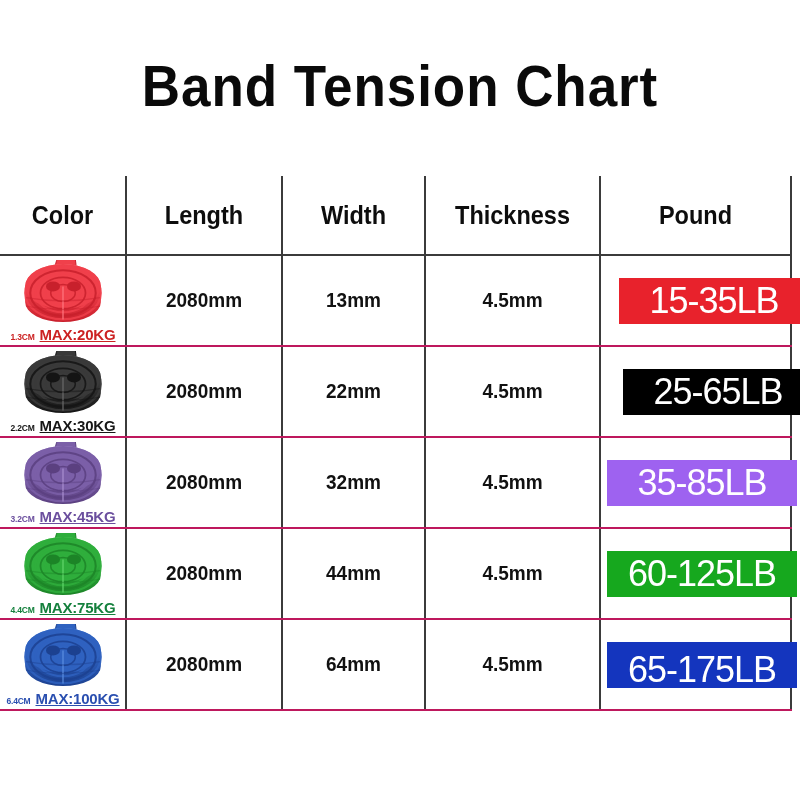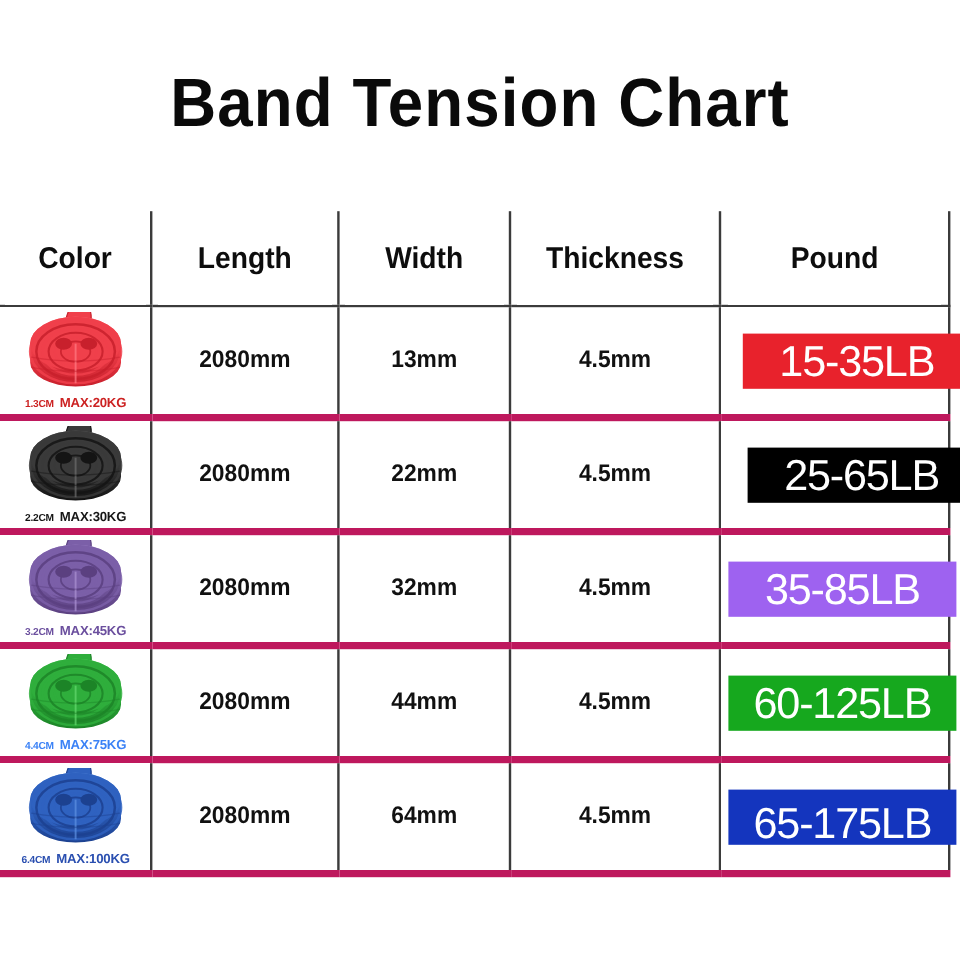--- a/index.html
+++ b/index.html
@@ -47,21 +47,21 @@
     top: 176px;
     width: 791px;
     border-collapse: collapse;
     table-layout: fixed;
   }
   #tension-table td, #tension-table th {
     padding: 0;
     margin: 0;
     vertical-align: middle;
     border-left: 2px solid #3b3b3b;
-    border-bottom: 6px solid #be185d;
+    border-bottom: 2px solid #be185d;
     background: #ffffff;
   }
   #tension-table tr.header-row th {
     border-bottom: 2px solid #3b3b3b;
     border-top: 0;
   }
   #tension-table td.col-color,
   #tension-table th.col-color {
     border-left: 0;
   }
@@ -126,21 +126,22 @@
     white-space: nowrap;
     font-family: "Liberation Sans", sans-serif;
     font-weight: bold;
     line-height: 1;
   }
   .cap-cm {
     font-size: 8.5px;
     letter-spacing: -0.2px;
   }
   .cap-max {
-    font-size: 11px;
+    font-size: 15px;
+    text-decoration: underline;
     margin-left: 5px;
     letter-spacing: -0.2px;
   }
 
   
   .pound-cell {
     position: relative;
     height: 89px;
   }
   .pound-badge {
@@ -352,21 +353,21 @@
                   <ellipse cx="43" cy="33" rx="22.51" ry="15.71" fill="none" stroke="#1C8427" stroke-width="1.75" opacity="0.85"></ellipse>
                   <ellipse cx="43" cy="33" rx="17.41" ry="12.14" fill="none" stroke="#2FAE3C" stroke-width="1.60" opacity="0.85"></ellipse>
                   <ellipse cx="43" cy="33" rx="12.30" ry="8.58" fill="none" stroke="#1C8427" stroke-width="1.45" opacity="0.85"></ellipse>
                   <ellipse cx="33" cy="26.4" rx="7" ry="5" fill="#1C8427"></ellipse>
                   <ellipse cx="54" cy="26.4" rx="7" ry="5" fill="#1C8427"></ellipse>
                   <line x1="43" y1="26.4" x2="43" y2="59.400000000000006" stroke="#62D66C" stroke-width="1.6" opacity="0.75"></line>
                   <path d="M6.020000000000003,37.62 q36.98,6.6000000000000005 73.96,0" fill="none" stroke="#1C8427" stroke-width="1.1" opacity="0.45"></path>
                   <path d="M6.020000000000003,46.2 q36.98,6.6000000000000005 73.96,0" fill="none" stroke="#1C8427" stroke-width="1.1" opacity="0.45"></path>
                 </svg>
               </div>
-              <div class="band-caption" style="color: #3b82f6;"><span class="cap-cm">4.4CM</span><span class="cap-max">MAX:75KG</span></div>
+              <div class="band-caption" style="color: #15803d;"><span class="cap-cm">4.4CM</span><span class="cap-max">MAX:75KG</span></div>
             </div>
           </td>
           <td class="col-length">
             <div class="cell-text">2080mm</div>
           </td>
           <td class="col-width">
             <div class="cell-text">44mm</div>
           </td>
           <td class="col-thickness">
             <div class="cell-text">4.5mm</div>

